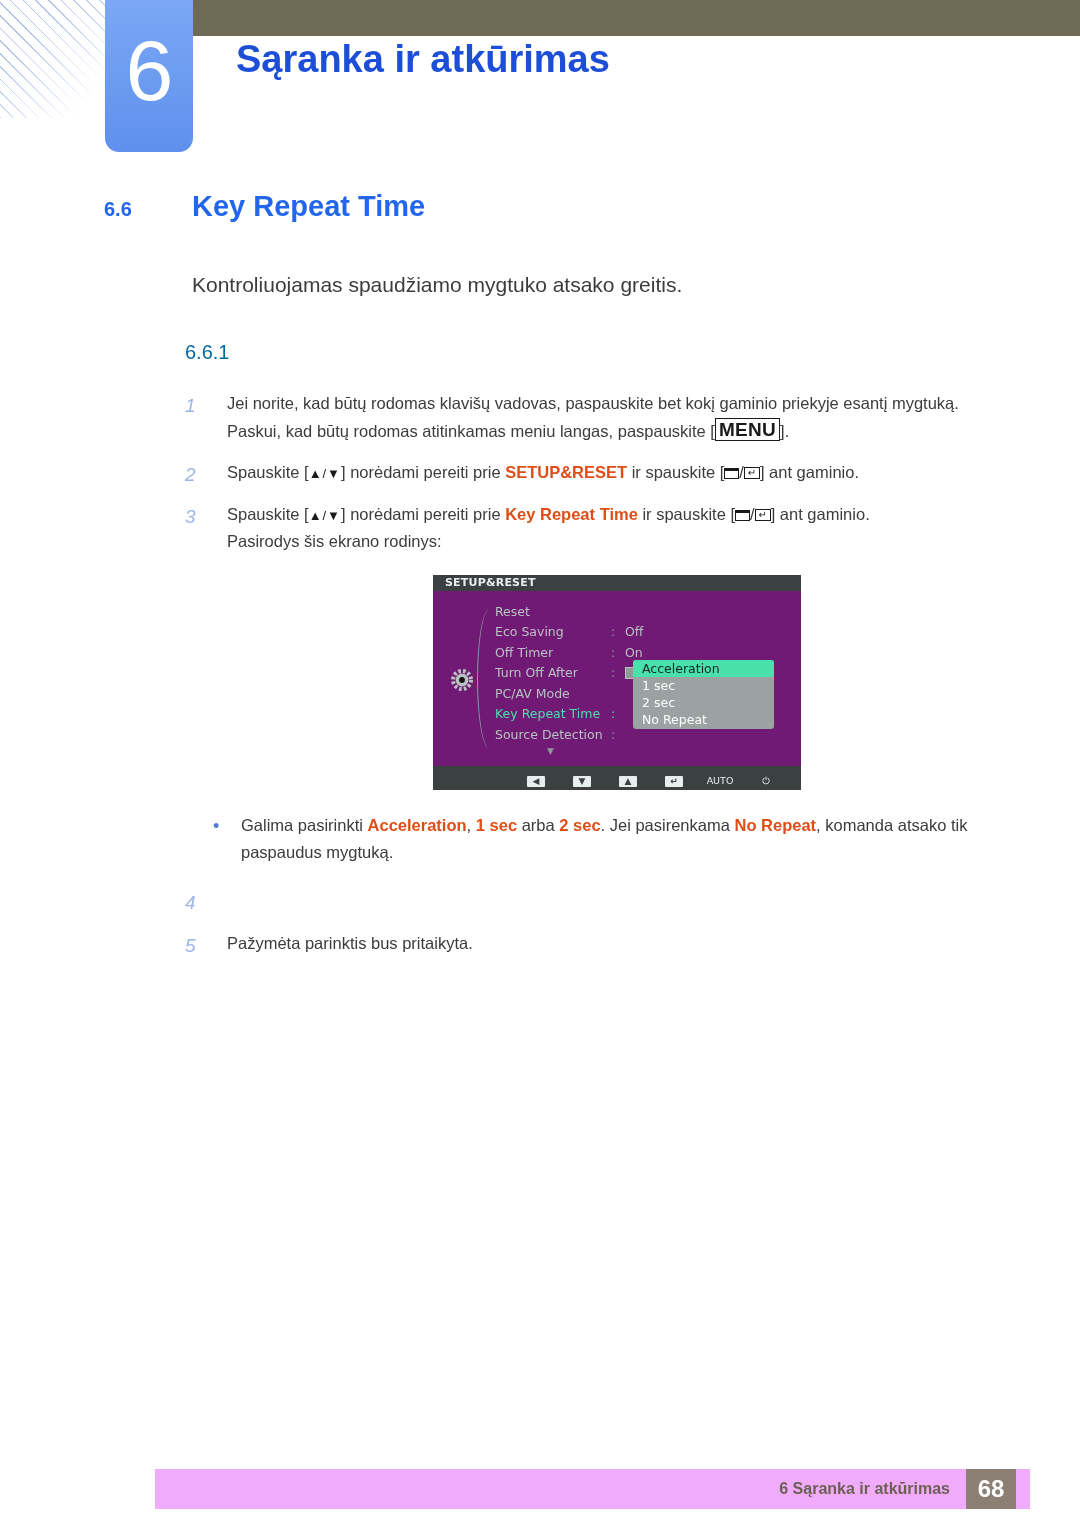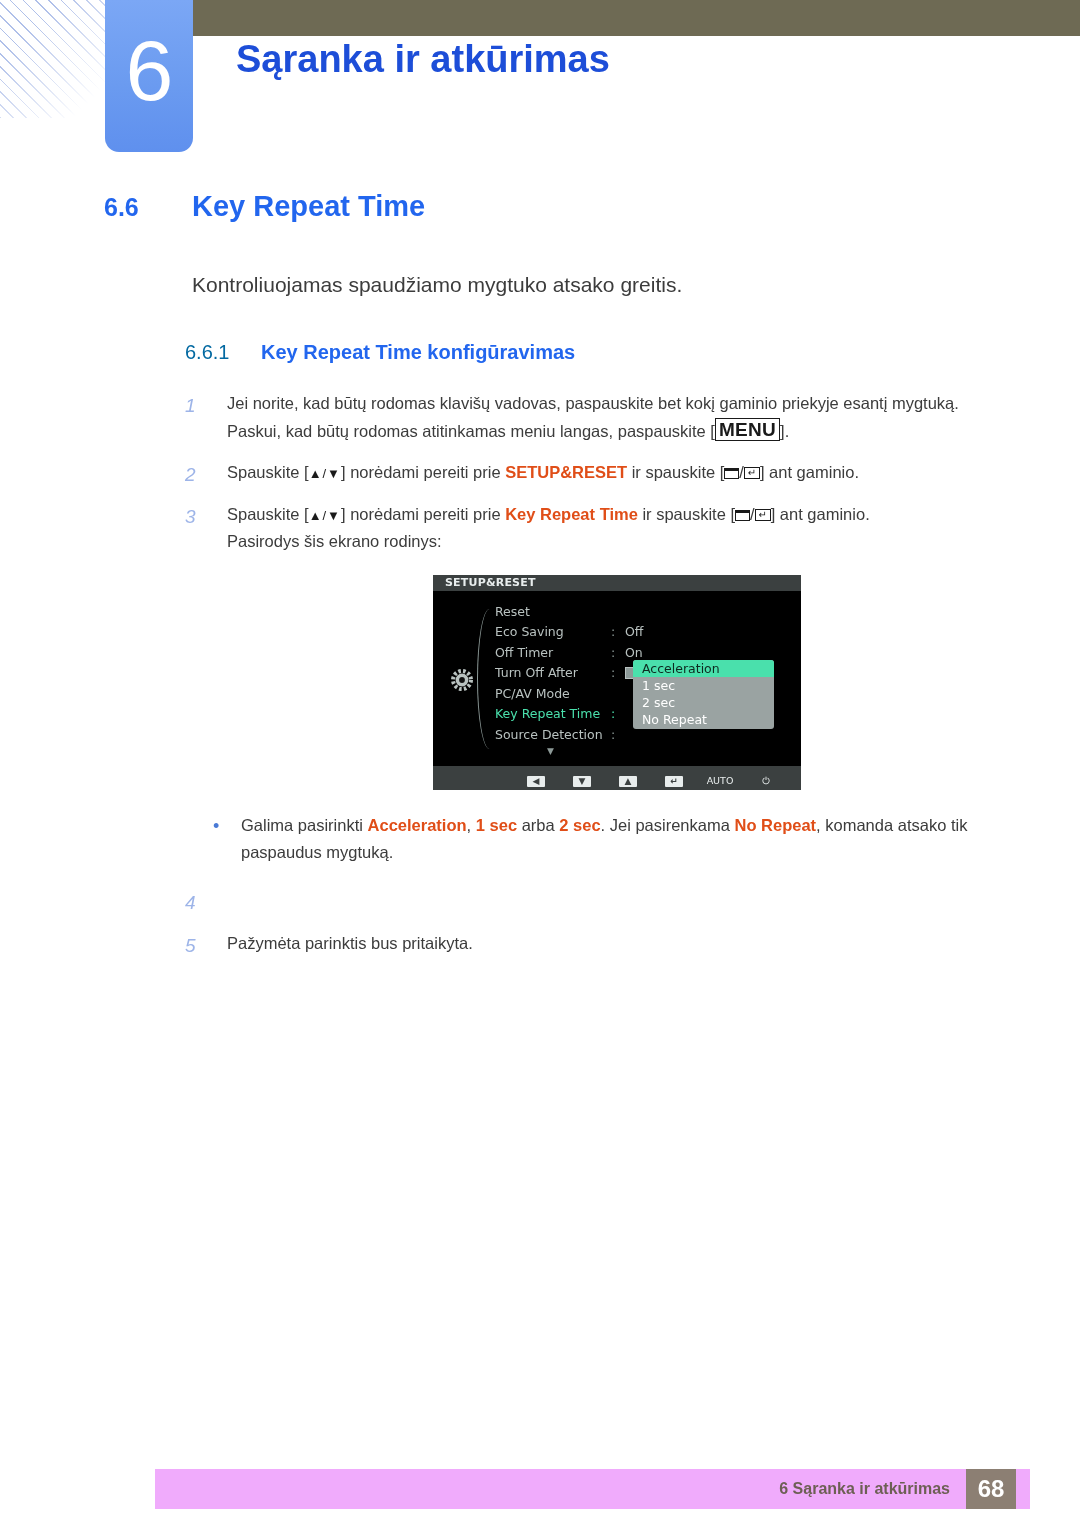--- a/index.html
+++ b/index.html
@@ -80,21 +80,21 @@
   }
   .h2-row {
     position: relative;
     margin-left: 104px;
     margin-bottom: 0;
     display: flex;
     align-items: baseline;
   }
   .h2-num {
     color: #2266ee;
-    font-size: 25px;
+    font-size: 20px;
     font-weight: bold;
     width: 88px;
     flex: 0 0 88px;
   }
   .h2-text {
     color: #2266ee;
     font-size: 29px;
     font-weight: bold;
   }
 
@@ -209,21 +209,21 @@
     color: #e8eded;
     font-size: 11px;
     line-height: 16px;
     padding-left: 12px;
     font-weight: bold;
     letter-spacing: 0.2px;
   }
   .osd-body {
     position: relative;
     height: 175px;
-    background: #000000;
+    background: #701a75;
   }
   .gear-icon {
     position: absolute;
     left: 18px;
     top: 78px;
     width: 22px;
     height: 22px;
   }
   .osd-arc {
     position: absolute;
@@ -409,21 +409,20 @@
 
   <div class="h2-row">
     <span class="h2-num">6.6</span>
     <span class="h2-text">Key Repeat Time</span>
   </div>
 
   <div class="intro-para">Kontroliuojamas spaudžiamo mygtuko atsako greitis.</div>
 
   <div class="h3-row">
     <span class="h3-num">6.6.1</span>
-    <span class="h3-text">Key Repeat Time konfigūravimas</span>
   </div>
 
   <div class="steps">
 
     <div class="step">
       <div class="step-num">1</div>
       <div class="step-body">
         <span>Jei norite, kad būtų rodomas klavišų vadovas, paspauskite bet kokį gaminio priekyje esantį mygtuką.</span><br>
         <span>Paskui, kad būtų rodomas atitinkamas meniu langas, paspauskite [</span><span class="keycap">MENU</span><span>].</span>
       </div>

